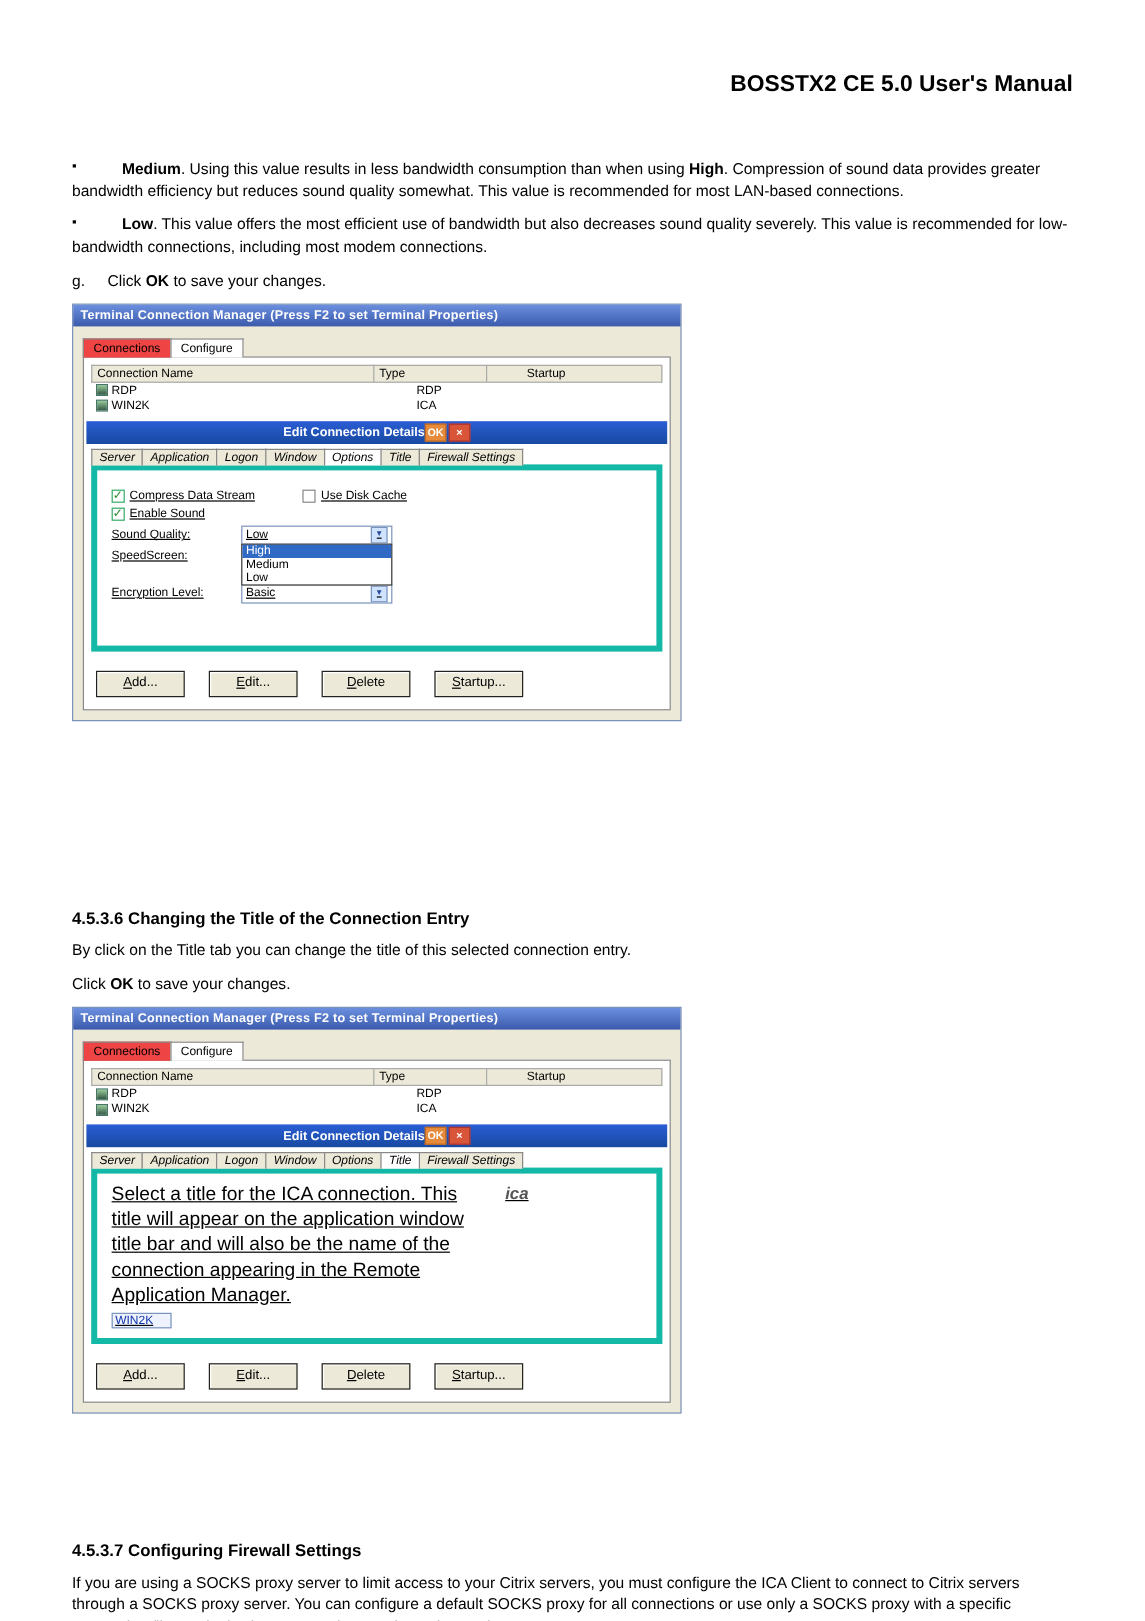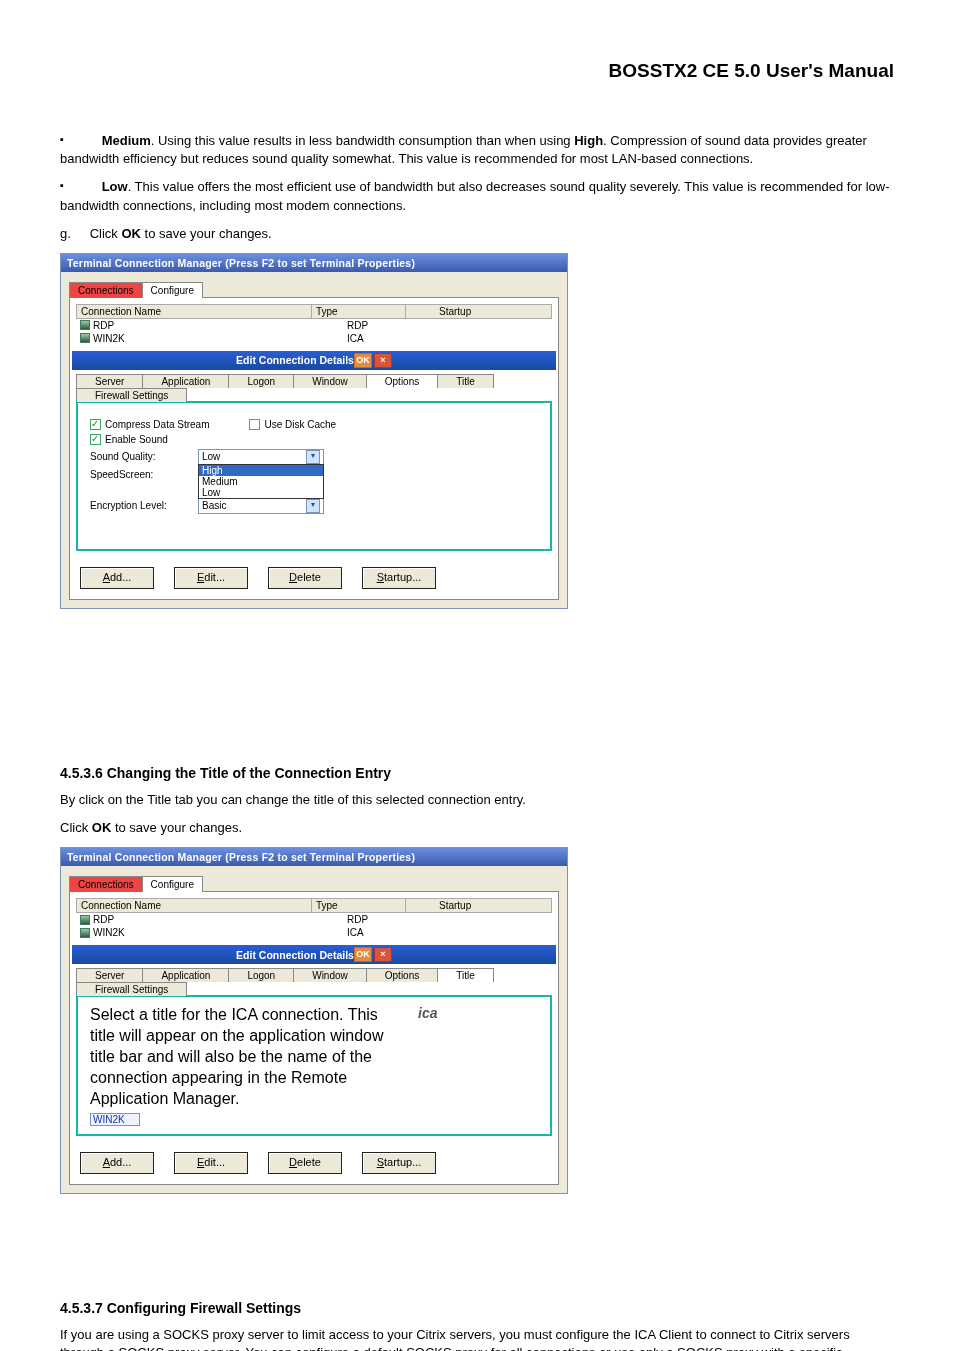--- a/index.html
+++ b/index.html
@@ -136,32 +136,34 @@
   }
   .dlg-btn.close { background: #d9553a; border-color: #a33; }
   .inner-tabs {
     padding: 4px 6px 0 6px;
     font-size: 10px;
   }
   .inner-tab, .inner-tab-active {
     display: inline-block;
     border: 1px solid #888;
     border-bottom: none;
-    padding: 1px 18px;
+    padding: 1px 6px;
     margin-right: -1px;
     background: #ece9d8;
+    font-style: italic;
   }
   .inner-tab-active { background: #fff; position: relative; z-index: 2;}
   .inner-panel {
     margin: -1px 6px 6px 6px;
-    border: 2px solid #14b8a6;
+    border: 5px solid #14b8a6;
     background: #fff;
     padding: 14px 12px;
     min-height: 118px;
     font-size: 10px;
+    text-decoration: underline;
   }
   .chk-row {
     display: flex;
     align-items: center;
     gap: 4px;
     margin: 2px 0;
   }
   .chk {
     width: 11px; height: 11px;
     border: 1px solid #3a6;

